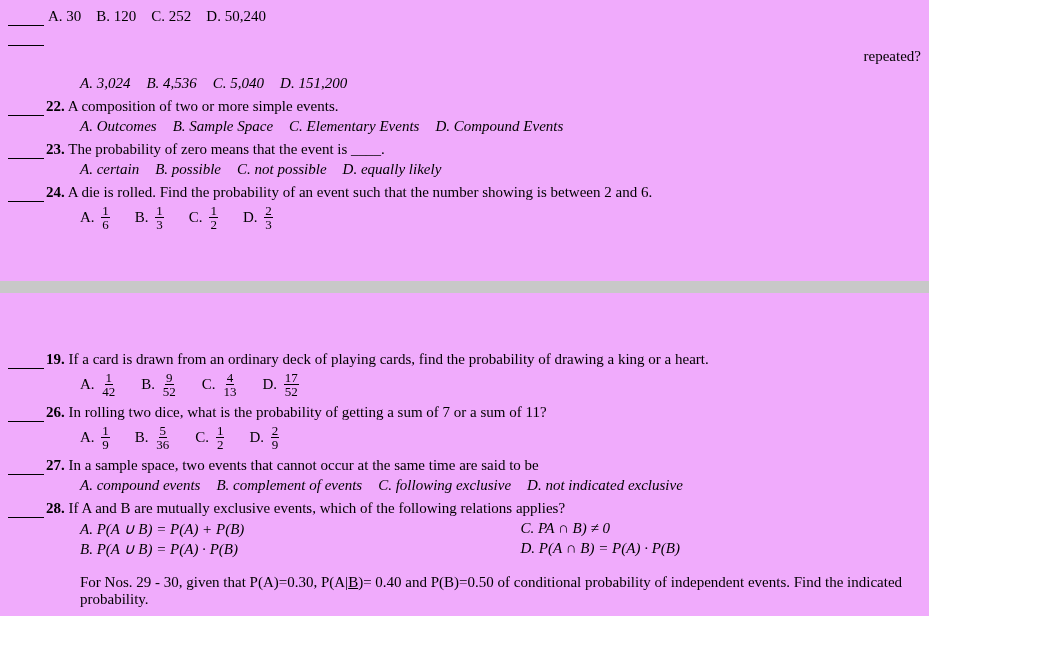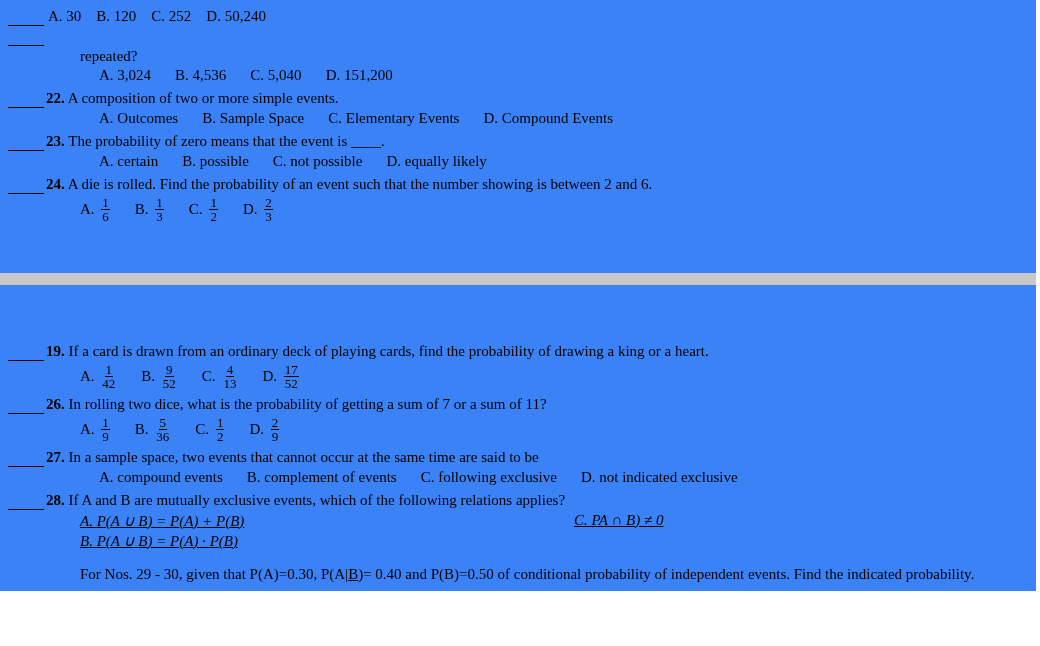--- a/index.html
+++ b/index.html
@@ -6,37 +6,38 @@
     body {
       font-family: "Times New Roman", Times, serif;
       font-size: 15px;
       background: #fff;
       color: #000;
       width: 1040px;
       min-height: 646px;
       overflow-x: hidden;
     }
     .page {
-      width: 1036px;
-      background: #3b82f6;
+      width: 929px;
+      background: #f0abfc;
     }
     .top-section {
       padding: 8px 8px 8px 8px;
     }
     .question-line {
       display: flex;
       align-items: flex-start;
       margin-bottom: 2px;
     }
     .choices {
-      margin-left: 91px;
+      margin-left: 72px;
       margin-bottom: 6px;
       display: flex;
       flex-wrap: wrap;
-      gap: 0 24px;
+      gap: 0 16px;
+      font-style: italic;
     }
     .choice-item {
       display: inline-flex;
       align-items: baseline;
     }
     .divider {
       width: 100%;
       height: 12px;
       background: #c8c8c8;
       margin: 18px 0;
@@ -74,21 +75,21 @@
   <div class="top-section">
 
     <div class="question-line">
       <span style="min-width:36px;border-bottom:1px solid #000;display:inline-block;margin-right:4px;">&nbsp;&nbsp;&nbsp;&nbsp;</span>
       <span>A. 30&nbsp;&nbsp;&nbsp;&nbsp;B. 120&nbsp;&nbsp;&nbsp;&nbsp;C. 252&nbsp;&nbsp;&nbsp;&nbsp;D. 50,240</span>
     </div>
 
     <div class="question-line">
       <span style="min-width:36px;border-bottom:1px solid #000;display:inline-block;margin-right:2px;">&nbsp;&nbsp;&nbsp;&nbsp;</span>
     </div>
-    <div style="margin-left:72px;margin-bottom:2px;">repeated?</div>
+    <div style="margin-left:72px;margin-bottom:10px;text-align:right;">repeated?</div>
     <div class="choices">
       <span class="choice-item">A. 3,024</span>
       <span class="choice-item">B. 4,536</span>
       <span class="choice-item">C. 5,040</span>
       <span class="choice-item">D. 151,200</span>
     </div>
 
     <div class="question-line">
       <span style="min-width:36px;border-bottom:1px solid #000;display:inline-block;margin-right:2px;">&nbsp;&nbsp;&nbsp;&nbsp;</span>
       <span><strong>22.</strong> A composition of two or more simple events.</span>
@@ -197,23 +198,24 @@
       <span class="choice-item">A. compound events</span>
       <span class="choice-item">B. complement of events</span>
       <span class="choice-item">C. following exclusive</span>
       <span class="choice-item">D. not indicated exclusive</span>
     </div>
 
     <div class="question-line">
       <span style="min-width:36px;border-bottom:1px solid #000;display:inline-block;margin-right:2px;">&nbsp;&nbsp;&nbsp;&nbsp;</span>
       <span><strong>28.</strong> If A and B are mutually exclusive events, which of the following relations applies?</span>
     </div>
-    <div style="margin-left:72px;margin-bottom:16px;display:grid;grid-template-columns:1fr 1fr;gap:2px 40px;text-decoration:underline;">
+    <div style="margin-left:72px;margin-bottom:16px;display:grid;grid-template-columns:1fr 1fr;gap:2px 40px;">
       <span style="font-style:italic;">A. <i>P</i>(<i>A</i> ∪ <i>B</i>) = <i>P</i>(<i>A</i>) + <i>P</i>(<i>B</i>)</span>
       <span style="font-style:italic;">C. <i>PA</i> ∩ <i>B</i>) ≠ 0</span>
       <span style="font-style:italic;">B. <i>P</i>(<i>A</i> ∪ <i>B</i>) = <i>P</i>(<i>A</i>) · <i>P</i>(<i>B</i>)</span>
+      <span style="font-style:italic;">D. <i>P</i>(<i>A</i> ∩ <i>B</i>) = <i>P</i>(<i>A</i>) · <i>P</i>(<i>B</i>)</span>
     </div>
 
     <div style="margin-left:72px;margin-top:16px;">
       <span>For Nos. 29 - 30, given that P(A)=0.30, P(A|<span class="underline-text">B</span>)= 0.40 and P(B)=0.50 of conditional probability of independent events. Find the indicated probability.</span>
     </div>
   </div>
 </div>
 
 </body></html>

